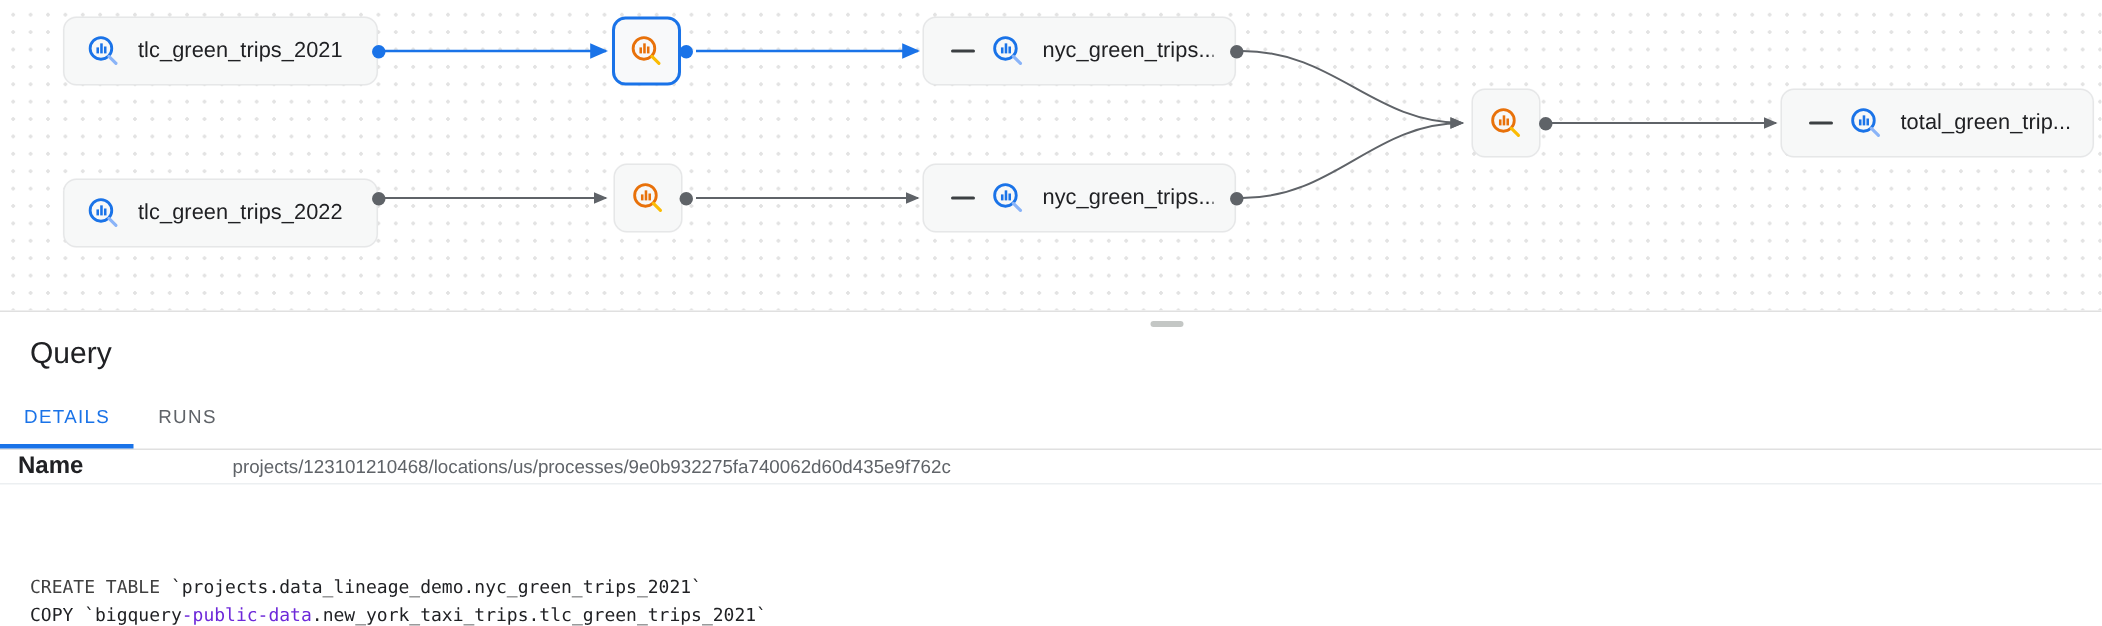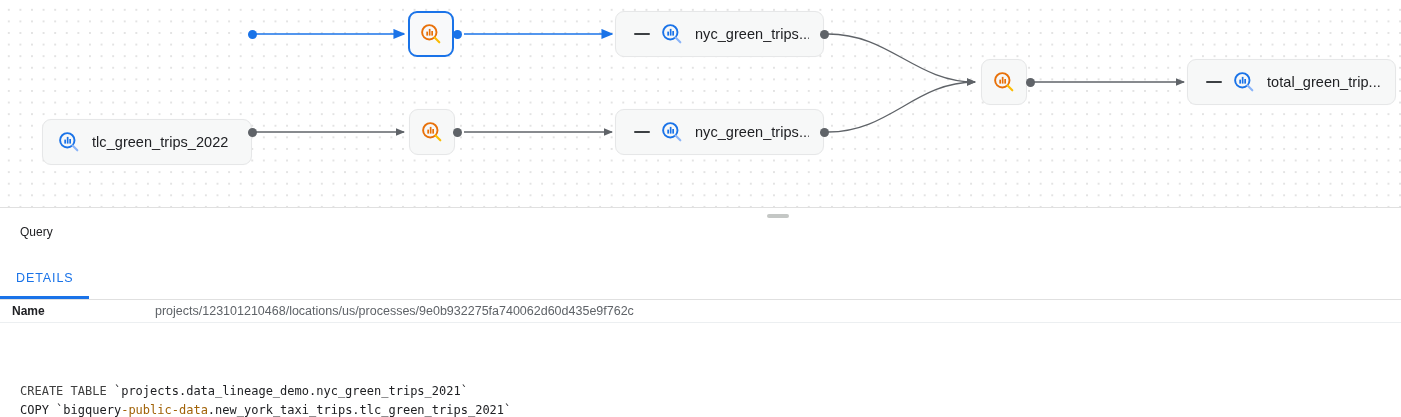--- a/index.html
+++ b/index.html
@@ -108,21 +108,21 @@
     top: 6px;
     width: 22px;
     height: 4px;
     border-radius: 2px;
     background: #c4c7c5;
   }
   .panel-title {
     position: absolute;
     left: 20px;
     top: 17px;
-    font-size: 12px;
+    font-size: 20px;
     color: #202124;
   }
   .tabs {
     position: absolute;
     left: 0;
     top: 55px;
     width: 1401px;
     height: 36px;
     border-bottom: 1px solid #e0e0e0;
     display: flex;
@@ -156,21 +156,21 @@
   .kv-row {
     display: flex;
     align-items: center;
     height: 23px;
     border-bottom: 1px solid #eceff1;
   }
   .kv-key {
     width: 155px;
     box-sizing: border-box;
     padding-left: 12px;
-    font-size: 12px;
+    font-size: 16px;
     font-weight: bold;
     color: #202124;
   }
   .kv-val {
     font-size: 12.5px;
     color: #5f6368;
     white-space: nowrap;
   }
   .code-block {
     position: absolute;
@@ -180,21 +180,21 @@
     padding: 14px 0 0 20px;
     box-sizing: border-box;
     font-family: "DejaVu Sans Mono", "Liberation Mono", monospace;
     font-size: 12px;
     line-height: 19px;
     color: #202124;
     white-space: pre;
   }
   .kw { color: #404040; }
   .lit { color: #202124; }
-  .pub { color: #a16207; margin-top: 37px; }
+  .pub { color: #6d28d9; margin-top: 37px; }
 </style>
 </head>
 <body>
 
 <div class="canvas">
 
   <svg class="edges" viewBox="0 0 1401 207" width="1401" height="207">
     <defs>
       <marker id="arrow-blue" markerWidth="7" markerHeight="7" refX="6.2" refY="3" orient="auto">
         <path d="M0,0 L7,3 L0,6 z" fill="#1a73e8"></path>
@@ -212,20 +212,32 @@
 
     <path d="M464,132 L612,132" stroke="#5f6368" stroke-width="1.3" fill="none" marker-end="url(#arrow-grey)"></path>
 
     <path d="M828,34 C890,34 915,82 975,82" stroke="#5f6368" stroke-width="1.3" fill="none" marker-end="url(#arrow-grey)"></path>
 
     <path d="M828,132 C890,132 915,82 975,82" stroke="#5f6368" stroke-width="1.3" fill="none" marker-end="url(#arrow-grey)"></path>
 
     <path d="M1034,82 L1184,82" stroke="#5f6368" stroke-width="1.3" fill="none" marker-end="url(#arrow-grey)"></path>
   </svg>
 
+  <div class="node" style="left:42px; top:11px; width:210px;">
+    <span class="node-icon">
+      <svg viewBox="0 0 24 24" width="24" height="24">
+        <circle cx="10.3" cy="10.3" r="7.2" fill="none" stroke="#1a73e8" stroke-width="1.9"></circle>
+        <rect x="7.3" y="9.6" width="1.7" height="4.0" fill="#1a73e8"></rect>
+        <rect x="9.8" y="6.9" width="1.7" height="6.7" fill="#1a73e8"></rect>
+        <rect x="12.3" y="9.0" width="1.7" height="4.6" fill="#1a73e8"></rect>
+        <line x1="15.6" y1="15.6" x2="20.3" y2="20.3" stroke="#8ab4f8" stroke-width="2.1" stroke-linecap="round"></line>
+      </svg>
+    </span>
+    <span class="node-label">tlc_green_trips_2021</span>
+  </div>
   <div class="port blue" style="left:248px; top:29.5px;"></div>
 
   <div class="node" style="left:42px; top:119px; width:210px;">
     <span class="node-icon">
       <svg viewBox="0 0 24 24" width="24" height="24">
         <circle cx="10.3" cy="10.3" r="7.2" fill="none" stroke="#1a73e8" stroke-width="1.9"></circle>
         <rect x="7.3" y="9.6" width="1.7" height="4.0" fill="#1a73e8"></rect>
         <rect x="9.8" y="6.9" width="1.7" height="6.7" fill="#1a73e8"></rect>
         <rect x="12.3" y="9.0" width="1.7" height="4.6" fill="#1a73e8"></rect>
         <line x1="15.6" y1="15.6" x2="20.3" y2="20.3" stroke="#8ab4f8" stroke-width="2.1" stroke-linecap="round"></line>
@@ -321,20 +333,21 @@
 </div>
 
 <div class="panel">
 
   <div class="drag-handle"></div>
 
   <div class="panel-title">Query</div>
 
   <div class="tabs">
     <div class="tab active">DETAILS</div>
+    <div class="tab">RUNS</div>
   </div>
 
   <div class="kv-table">
     <div class="kv-row">
       <div class="kv-key">Name</div>
       <div class="kv-val">projects/123101210468/locations/us/processes/9e0b932275fa740062d60d435e9f762c</div>
     </div>
   </div>
 
   <div class="code-block"><span class="kw">CREATE TABLE</span><span class="lit"> `projects.data_lineage_demo.nyc_green_trips_2021`</span>

